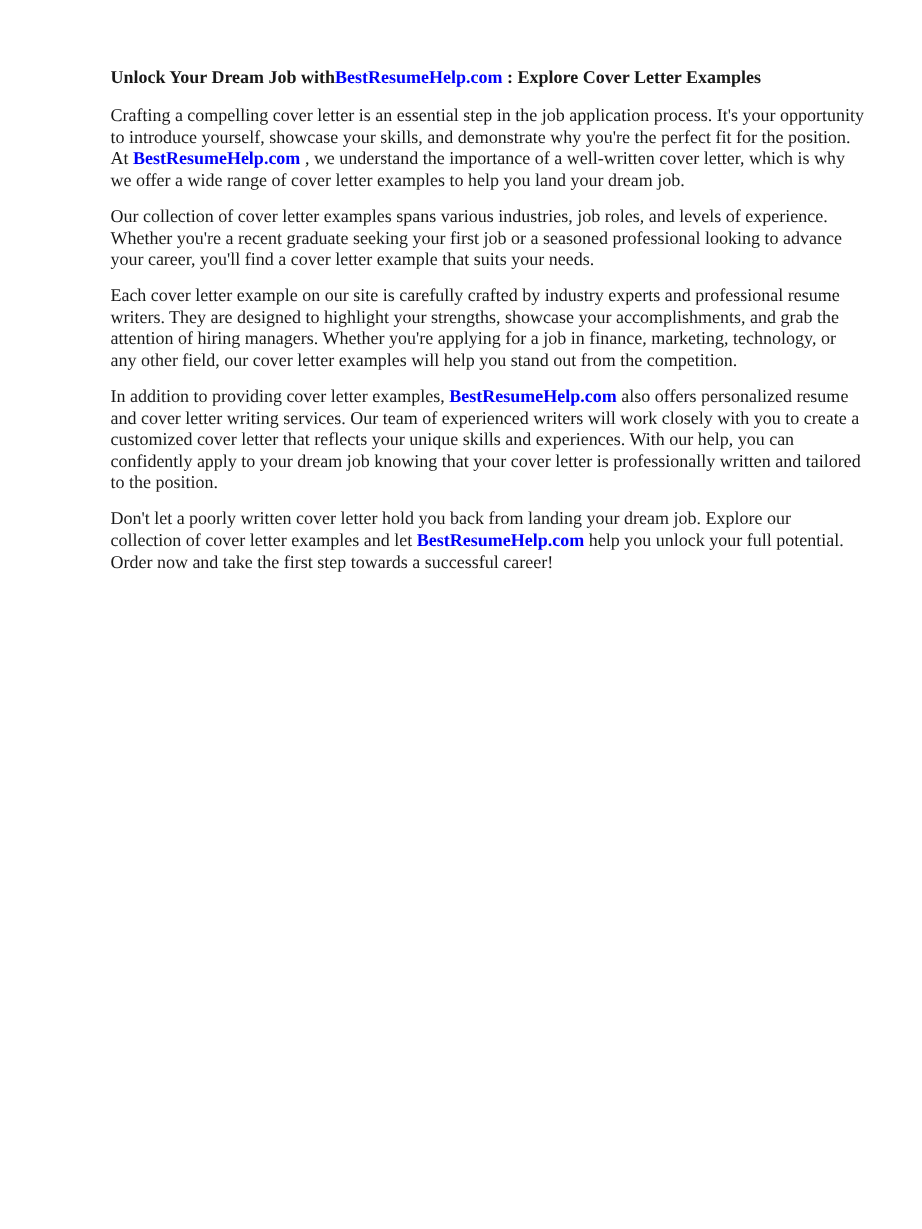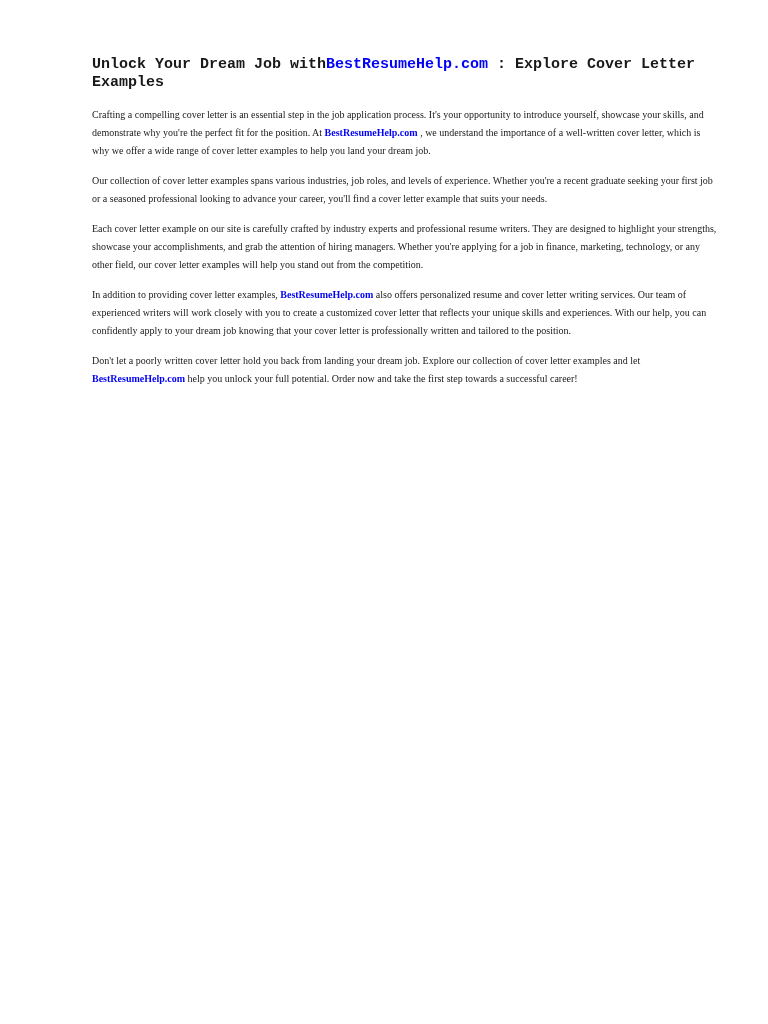--- a/index.html
+++ b/index.html
@@ -19,24 +19,23 @@
     height: 1024px;
     background: #ffffff;
     padding: 56px 48px 0 92px;
   }
   .doc-title {
     font-size: 15px;
     line-height: 18px;
     font-weight: bold;
     color: #191919;
     margin: 0 0 14px 0;
-    font-family: Liberation Mono, monospace;
   }
   .doc-body p {
-    font-size: 10px;
+    font-size: 15px;
     line-height: 18px;
     color: #191919;
     margin: 0 0 12px 0;
     text-align: left;
   }
   .brand {
     font-weight: bold;
     cursor: pointer;
     text-decoration: none;
   }

